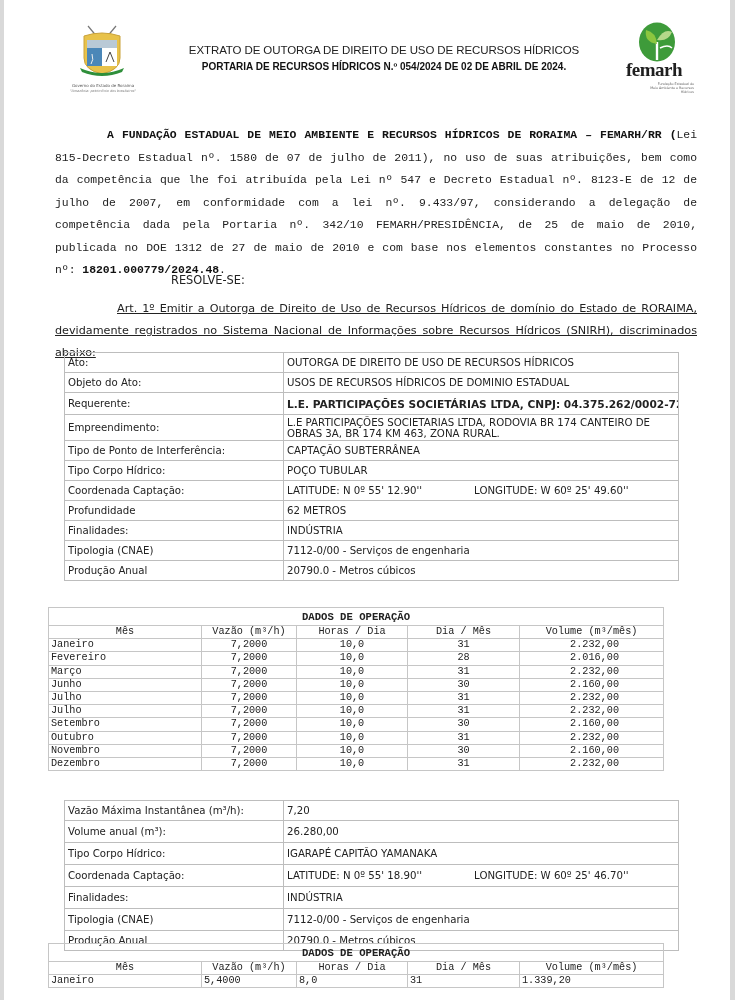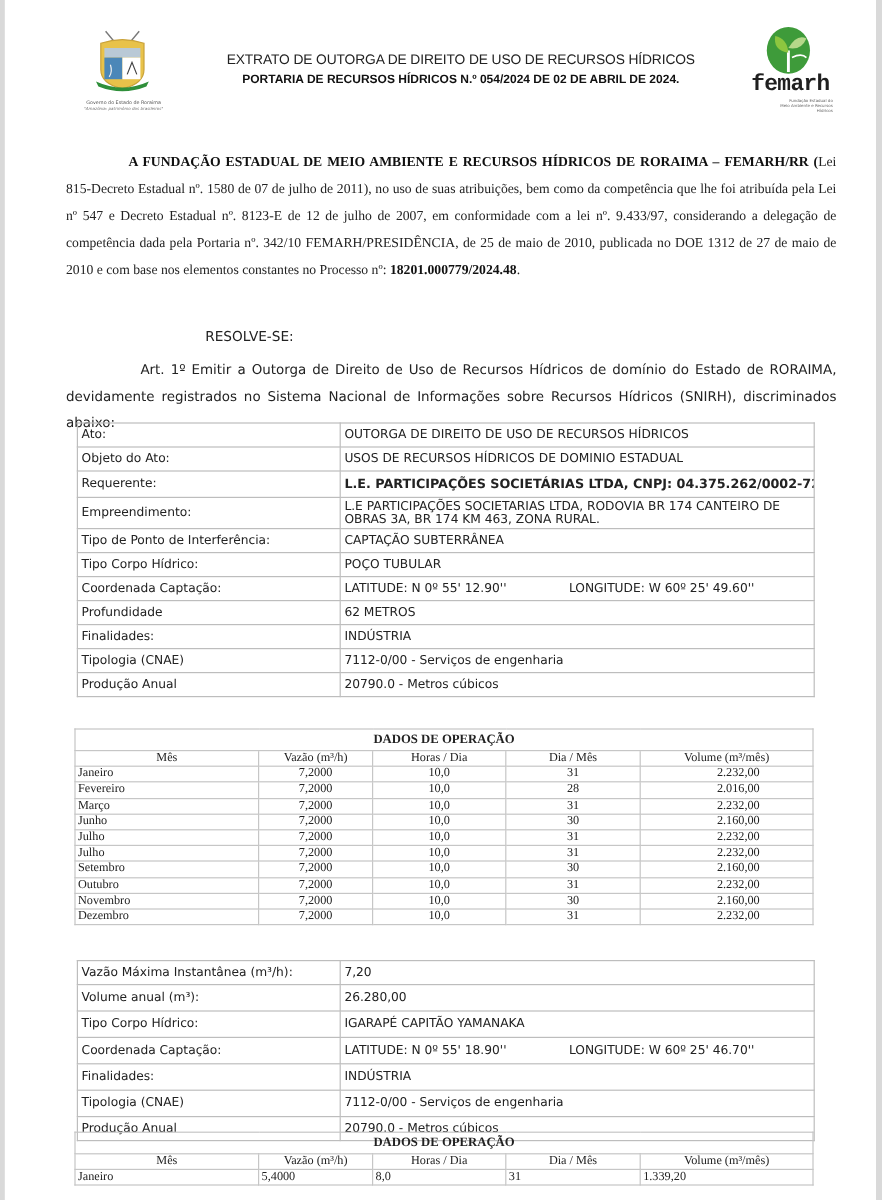--- a/index.html
+++ b/index.html
@@ -27,56 +27,56 @@
     letter-spacing: -0.1px;
   }
   .hdr-sub {
     position: absolute; left: 180px; top: 61px; width: 400px; text-align: center;
     font-family: "Liberation Sans", sans-serif; font-size: 10px; font-weight: bold; color: #111;
   }
   .logo-right {
     position: absolute; left: 616px; top: 22px; width: 72px; height: 74px;
   }
   .logo-right .circle { position: absolute; left: 18px; top: 0; width: 38px; height: 40px; }
-  .logo-right .word { position: absolute; left: 6px; top: 37px; width: 66px; font-family: Liberation Mono, monospace; font-size: 19px; font-weight: bold; color: #1f1f1f; letter-spacing: -0.5px; }
+  .logo-right .word { position: absolute; left: 6px; top: 37px; width: 66px; font-family: Liberation Serif, serif; font-size: 19px; font-weight: bold; color: #1f1f1f; letter-spacing: -0.5px; }
   .logo-right .tag { position: absolute; left: 30px; top: 60px; width: 44px; font-size: 3.3px; color: #666; line-height: 4px; text-align: right; }
 
   
   .intro {
     position: absolute; left: 51px; top: 124px; width: 642px;
-    font-family: Liberation Serif, serif; font-size: 11.4px; line-height: 22.5px;
+    font-family: Liberation Mono, monospace; font-size: 11.4px; line-height: 22.5px;
     text-align: justify; color: #222;
   }
   .intro .first { text-indent: 52px; }
   .intro b { font-weight: bold; color: #111; }
   .resolve {
     position: absolute; left: 167px; top: 273px; font-size: 11.4px; color: #222;
   }
   .art {
     position: absolute; left: 51px; top: 298px; width: 642px;
-    font-size: 11.2px; line-height: 22px; color: #222; text-align: justify;
+    font-size: 11.2px; line-height: 22px; color: #222; text-align: justify; text-decoration: underline;
   }
   .art .first { text-indent: 62px; }
 
   
   .tbl {
     position: absolute; left: 60px; top: 352px; width: 615px;
     border-collapse: collapse; table-layout: fixed;
     font-family: "DejaVu Sans", sans-serif; font-size: 10.2px; color: #222;
   }
   .tbl td { border: 1px solid #bdbdbd; padding: 0 3px; height: 19px; vertical-align: middle; white-space: nowrap; overflow: hidden; }
   .tbl td.lbl { width: 212px; }
   .tbl td.bold { font-weight: bold; font-size: 10.6px; }
   .tbl td.wrap { white-space: normal; line-height: 11px; height: 25px; }
   .tbl .coord span + span { margin-left: 52px; }
 
   .ops {
-    position: absolute; left: 58px; width: 615px;
+    position: absolute; left: 44px; width: 615px;
     border-collapse: collapse; table-layout: fixed;
-    font-family: Liberation Serif, serif; font-size: 10.2px; color: #222;
+    font-family: Liberation Mono, monospace; font-size: 10.2px; color: #222;
   }
   .ops td { border: 1px solid #c6c6c6; padding: 0 2px; height: 12.2px; line-height: 12px; white-space: nowrap; overflow: hidden; }
   .ops td.title { text-align: center; font-weight: bold; height: 17px; font-size: 10.6px; }
   .ops tr.head td { text-align: center; }
   .ops td.c { text-align: center; }
   .ops td.r { text-align: right; padding-right: 44px; }
   .ops.two td.l { text-align: left; }
 </style>
 </head>
 <body>

